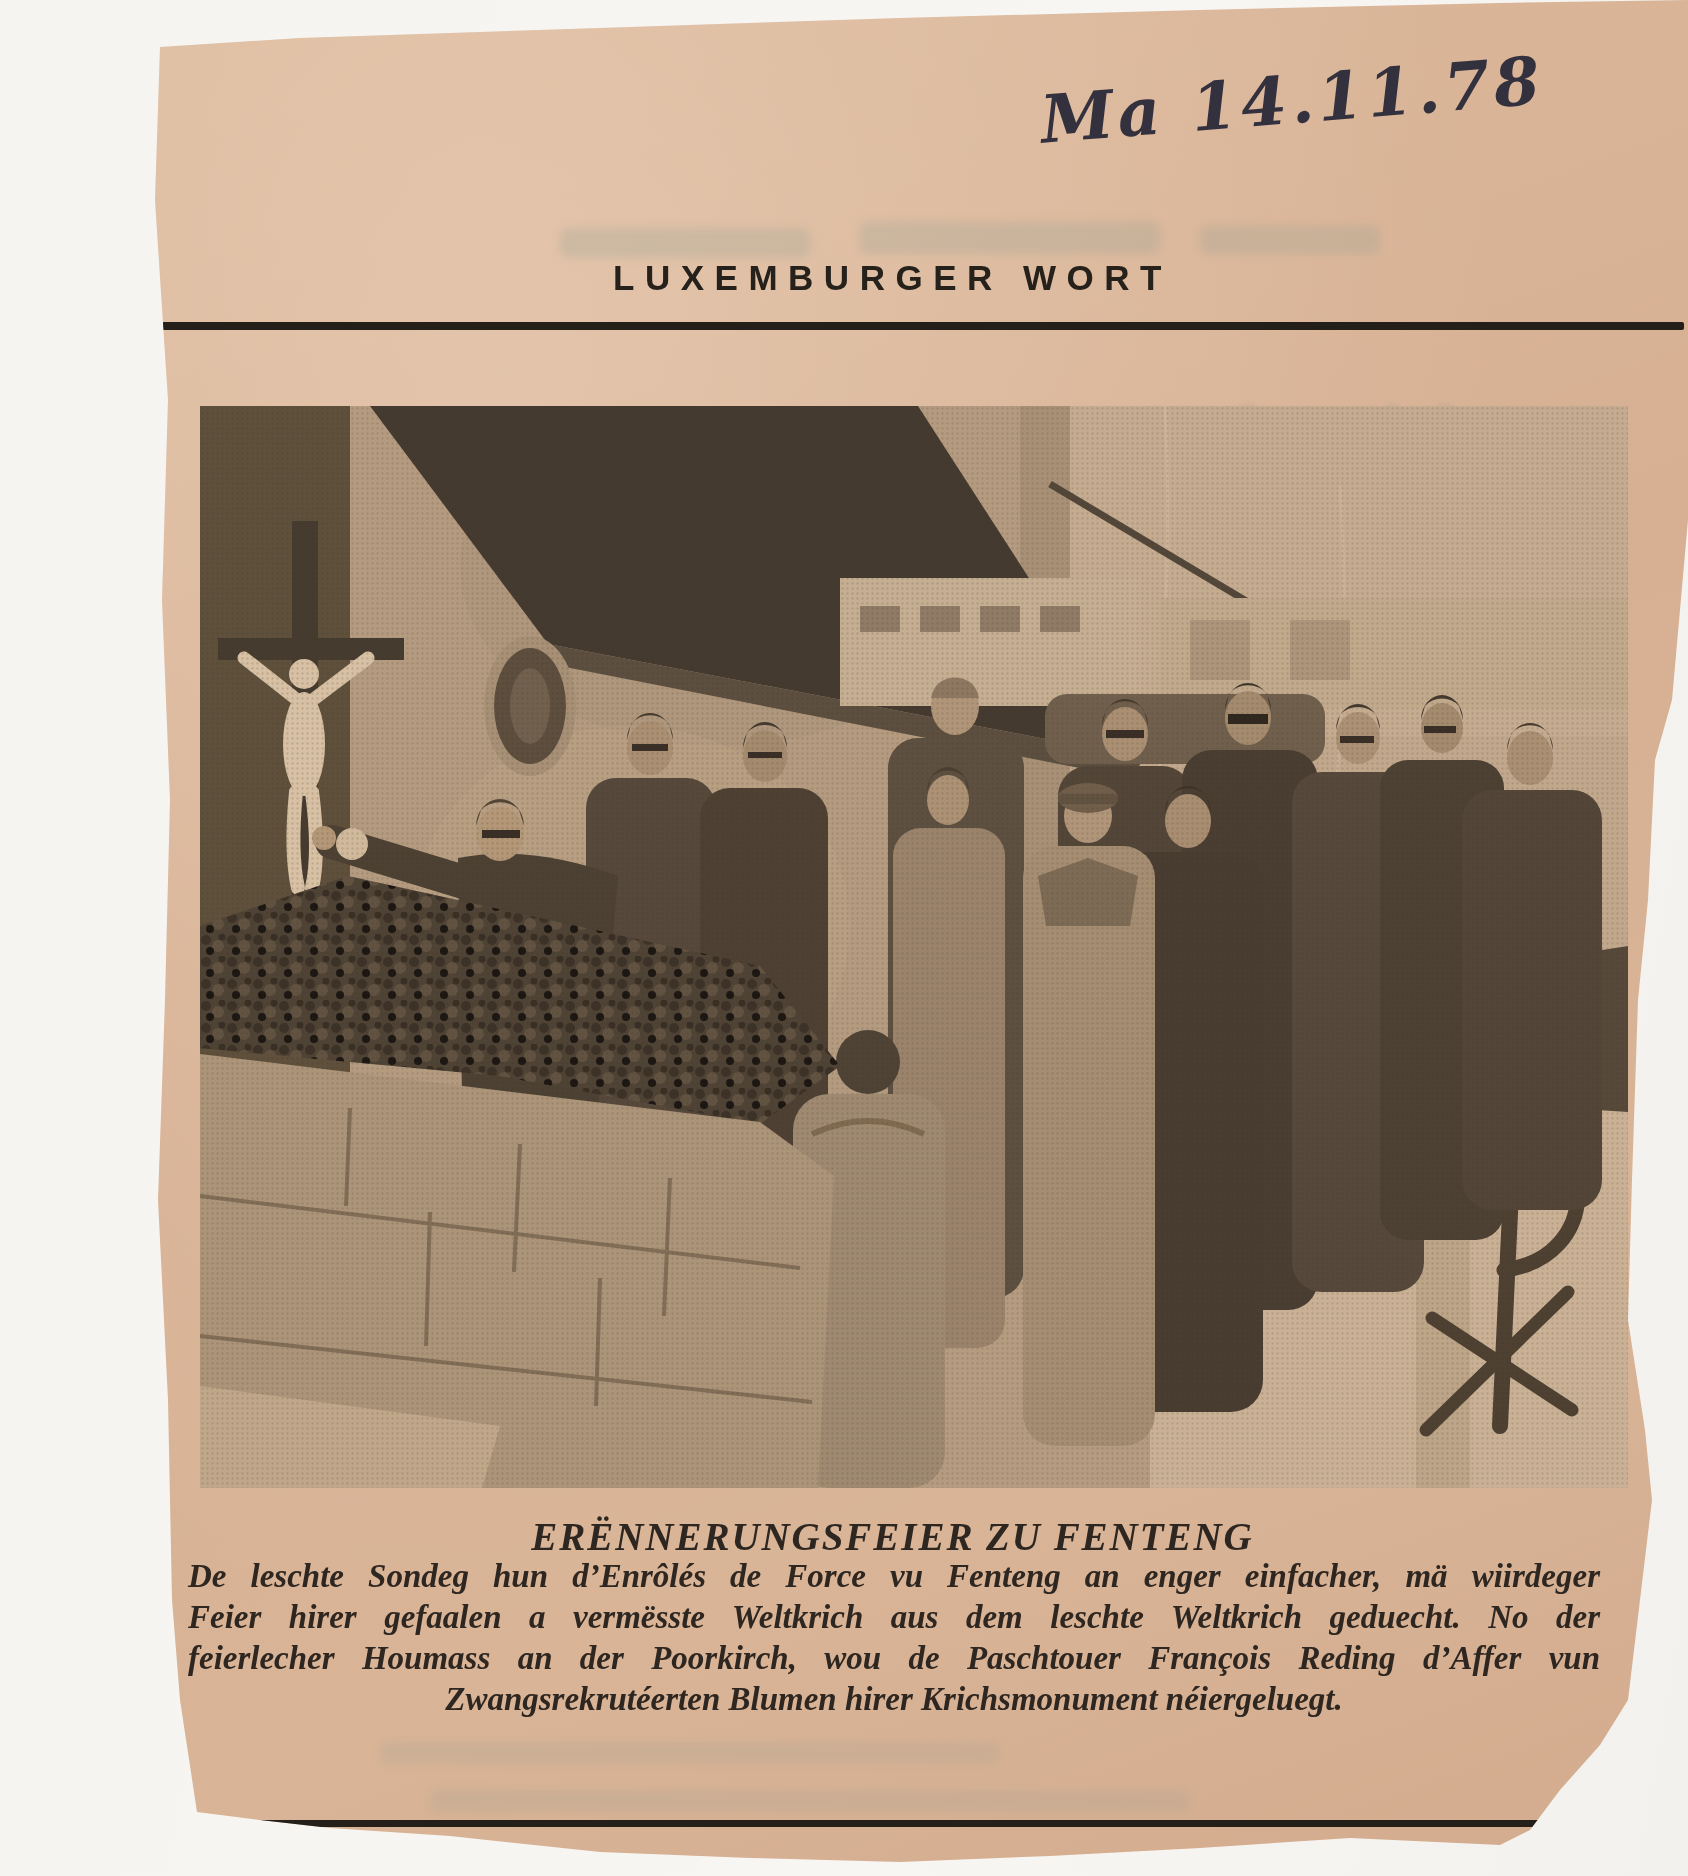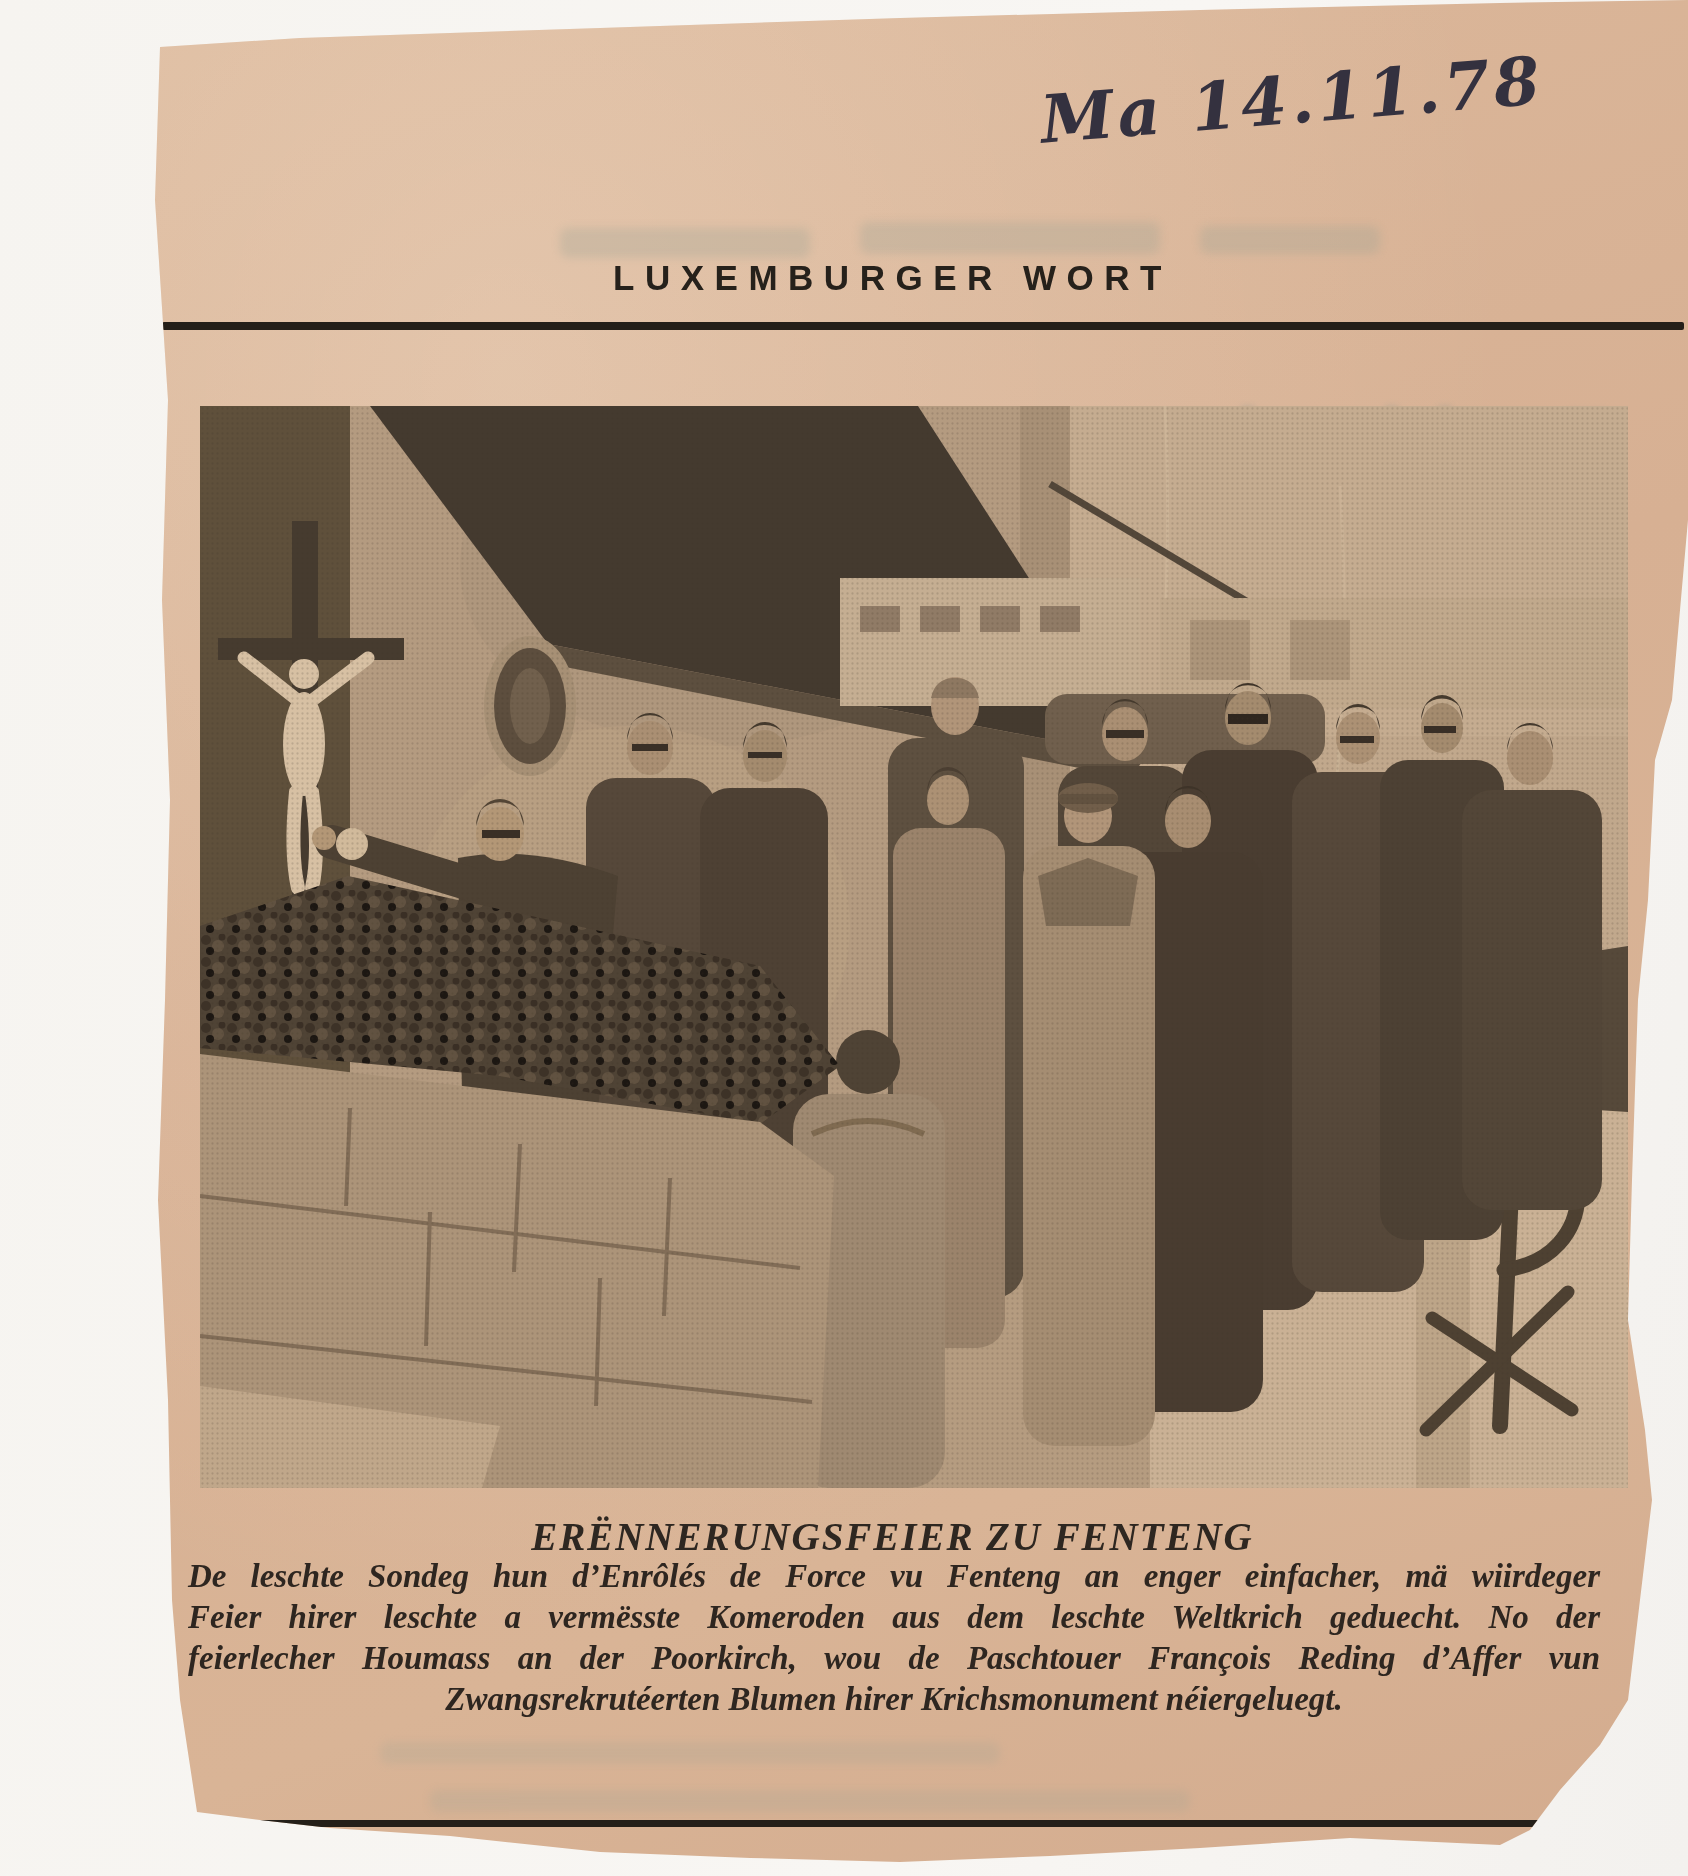--- a/index.html
+++ b/index.html
@@ -250,21 +250,21 @@
         </g>
 
         <rect x="0" y="0" width="1428" height="1082" fill="url(#ht)" opacity=".17"></rect>
         <rect x="0" y="0" width="1428" height="1082" fill="#c49b79" opacity=".08"></rect>
       </svg>
     </div>
 
     <div class="caption-title">ERËNNERUNGSFEIER ZU FENTENG</div>
     <div class="body-text">
       <div class="body-line">De leschte Sondeg hun d’Enrôlés de Force vu Fenteng an enger einfacher, mä wiirdeger</div>
-      <div class="body-line">Feier hirer leschte a vermësste Komeroden aus dem leschte Weltkrich geduecht. No der</div>
+      <div class="body-line">Feier hirer gefaalen a vermësste Weltkrich aus dem leschte Weltkrich geduecht. No der</div>
       <div class="body-line">feierlecher Houmass an der Poorkirch, wou de Paschtouer François Reding d’Affer vun</div>
       <div class="body-line last">Zwangsrekrutéerten Blumen hirer Krichsmonument néiergeluegt.</div>
     </div>
 
     <div class="bleed" style="left:380px;top:1742px;width:620px;height:22px;opacity:.2;"></div>
     <div class="bleed" style="left:430px;top:1790px;width:760px;height:22px;opacity:.2;"></div>
 
     <div class="rule-bottom"></div>
   </div>
 </div>

